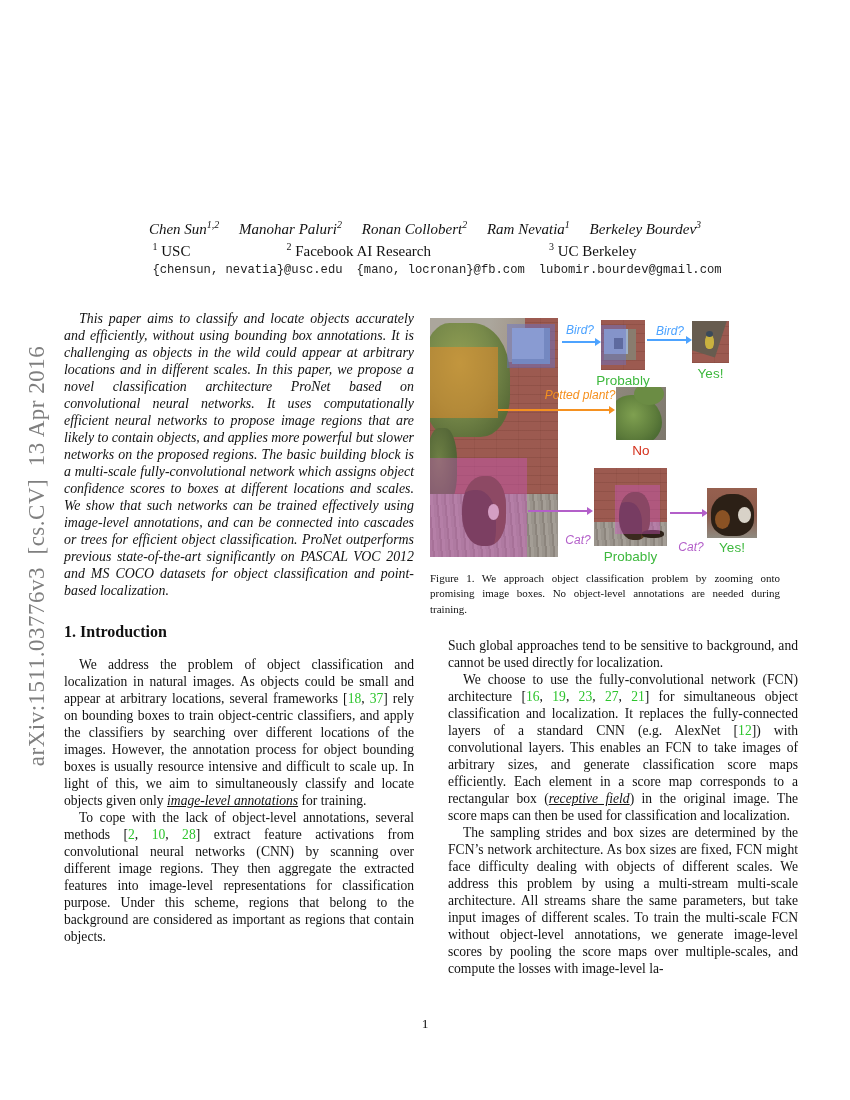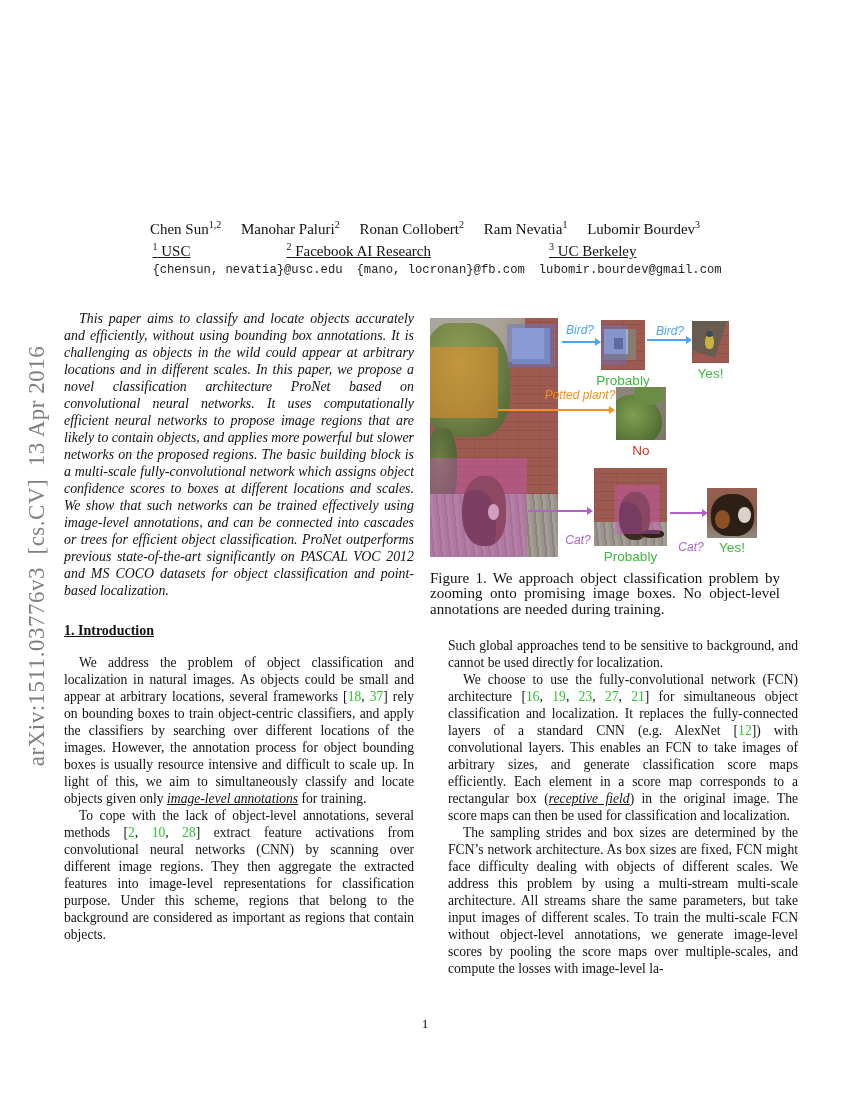--- a/index.html
+++ b/index.html
@@ -7,45 +7,45 @@
         font-family:"Liberation Serif", serif;color:#111;}
 
   
   .arxiv-banner{position:absolute;left:37px;top:556px;transform:translate(-50%,-50%) rotate(-90deg);
     white-space:pre;font-size:23px;color:var(--banner-gray);letter-spacing:.5px;}
 
   
   .title{position:absolute;top:141px;left:0;width:850px;text-align:center;
     font-size:20.5px;font-weight:bold;line-height:1.32;margin:0;}
   .authors-line{position:absolute;top:219px;left:0;width:850px;text-align:center;font-size:15px;}
-  .author{margin:0 8px;white-space:nowrap;}
+  .author{margin:0 8px;white-space:nowrap;font-style:italic;}
   .author sup{font-size:10px;}
-  .affil-line{position:absolute;top:241px;left:0;width:789px;text-align:center;font-size:15px;text-decoration:underline;}
+  .affil-line{position:absolute;top:241px;left:0;width:789px;text-align:center;font-size:15px;}
   .affil{white-space:nowrap;}
   .affil sup{font-size:10px;}
   .gap1{display:inline-block;width:96px;}
   .gap2{display:inline-block;width:118px;}
   .emails-line{position:absolute;top:263px;left:12px;width:850px;text-align:center;
     font-family:"Liberation Mono", monospace;font-size:12.2px;color:#222;}
   .emails-line span{margin:0 7px;white-space:pre;}
 
   
   .col-left{position:absolute;left:64px;top:310px;width:350px;}
   .abstract-heading{text-align:center;font-size:16.5px;font-weight:bold;margin:6px 0 16px 0;}
   .abstract-text{font-style:italic;font-size:13.9px;line-height:17px;text-align:justify;
     text-indent:15px;margin:0;}
-  .section-heading{font-size:14px;font-weight:bold;margin:24px 0 15px 0;text-decoration:underline;}
+  .section-heading{font-size:16px;font-weight:bold;margin:24px 0 15px 0;}
   .body-par{font-size:13.6px;line-height:17px;text-align:justify;margin:0;}
   .indent{text-indent:15px;}
   .cite{color:var(--citation);}
   .em{font-style:italic;text-decoration:underline;}
 
   .right-text{position:absolute;left:448px;top:637px;width:350px;}
   .fig-caption{position:absolute;left:430px;top:571px;width:350px;
-    font-size:15px;line-height:15.3px;text-align:justify;}
+    font-size:11px;line-height:15.3px;text-align:justify;}
 
   
   .figure-box{position:absolute;left:430px;top:316px;width:350px;height:252px;}
   .figure-box *{position:absolute;}
   .crop{overflow:hidden;}
   .brick-bg{background:
      repeating-linear-gradient(0deg, rgba(60,20,10,.12) 0 1px, rgba(255,255,255,0) 1px 9px),
      repeating-linear-gradient(90deg, rgba(60,20,10,.06) 0 1px, rgba(255,255,255,0) 1px 22px),
      #9c5a50;}
   .q-label{font-family:"Liberation Sans", sans-serif;font-size:12px;text-align:center;
@@ -72,21 +72,21 @@
 <div class="page">
 
   <div class="arxiv-banner">arXiv:1511.03776v3  [cs.CV]  13 Apr 2016</div>
 
 
   <div class="authors-line">
     <span class="author"><span>Chen Sun</span><sup>1,2</sup></span>
     <span class="author"><span>Manohar Paluri</span><sup>2</sup></span>
     <span class="author"><span>Ronan Collobert</span><sup>2</sup></span>
     <span class="author"><span>Ram Nevatia</span><sup>1</sup></span>
-    <span class="author"><span>Lubomir Bourdev</span><sup>3</sup></span>
+    <span class="author"><span>Berkeley Bourdev</span><sup>3</sup></span>
   </div>
 
   <div class="affil-line">
     <span class="affil"><sup>1</sup> <span>USC</span></span><span class="gap1"></span><span class="affil"><sup>2</sup> <span>Facebook AI Research</span></span><span class="gap2"></span><span class="affil"><sup>3</sup> <span>UC Berkeley</span></span>
   </div>
 
   <div class="emails-line">
     <span>{chensun, nevatia}@usc.edu</span><span>{mano, locronan}@fb.com</span><span>lubomir.bourdev@gmail.com</span>
   </div>
 

